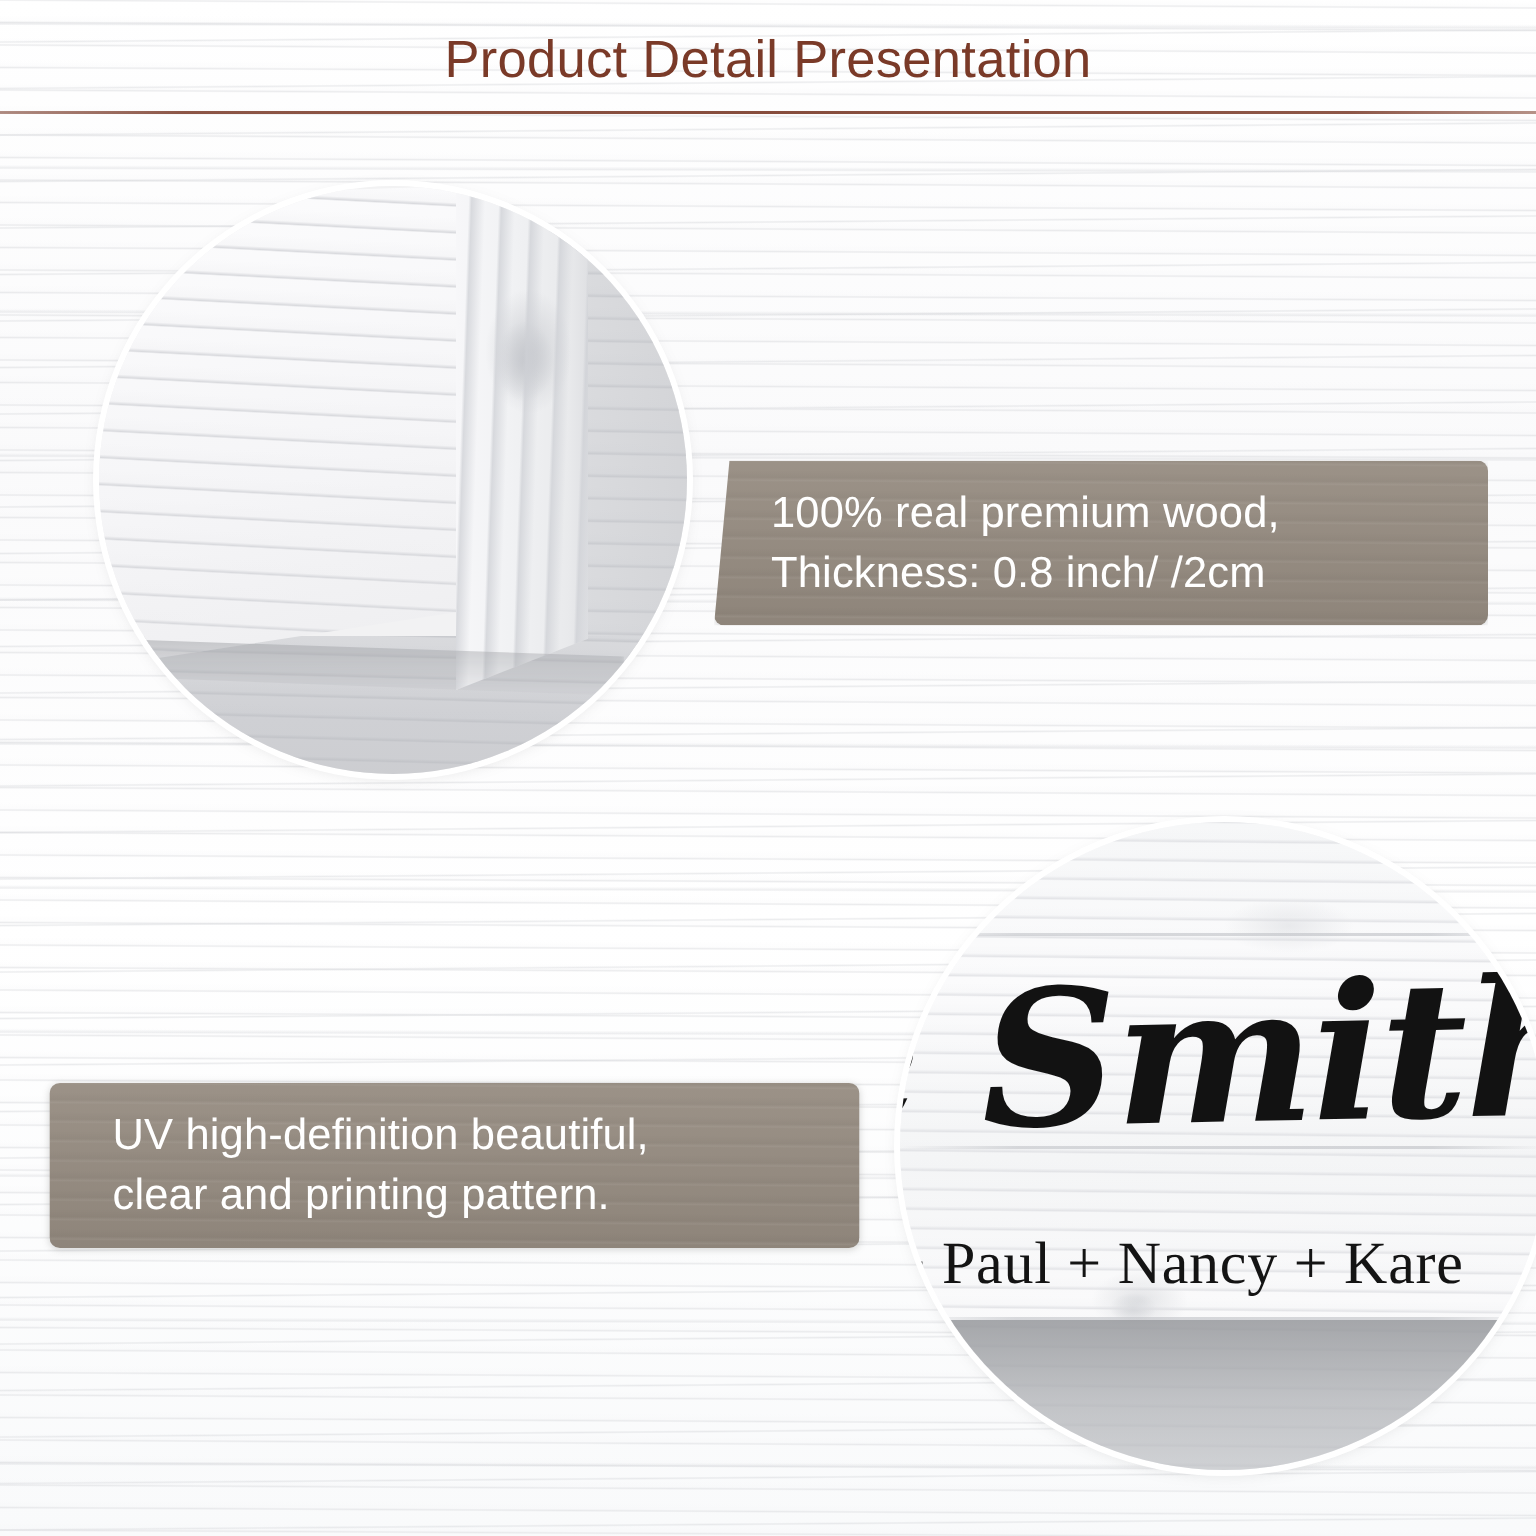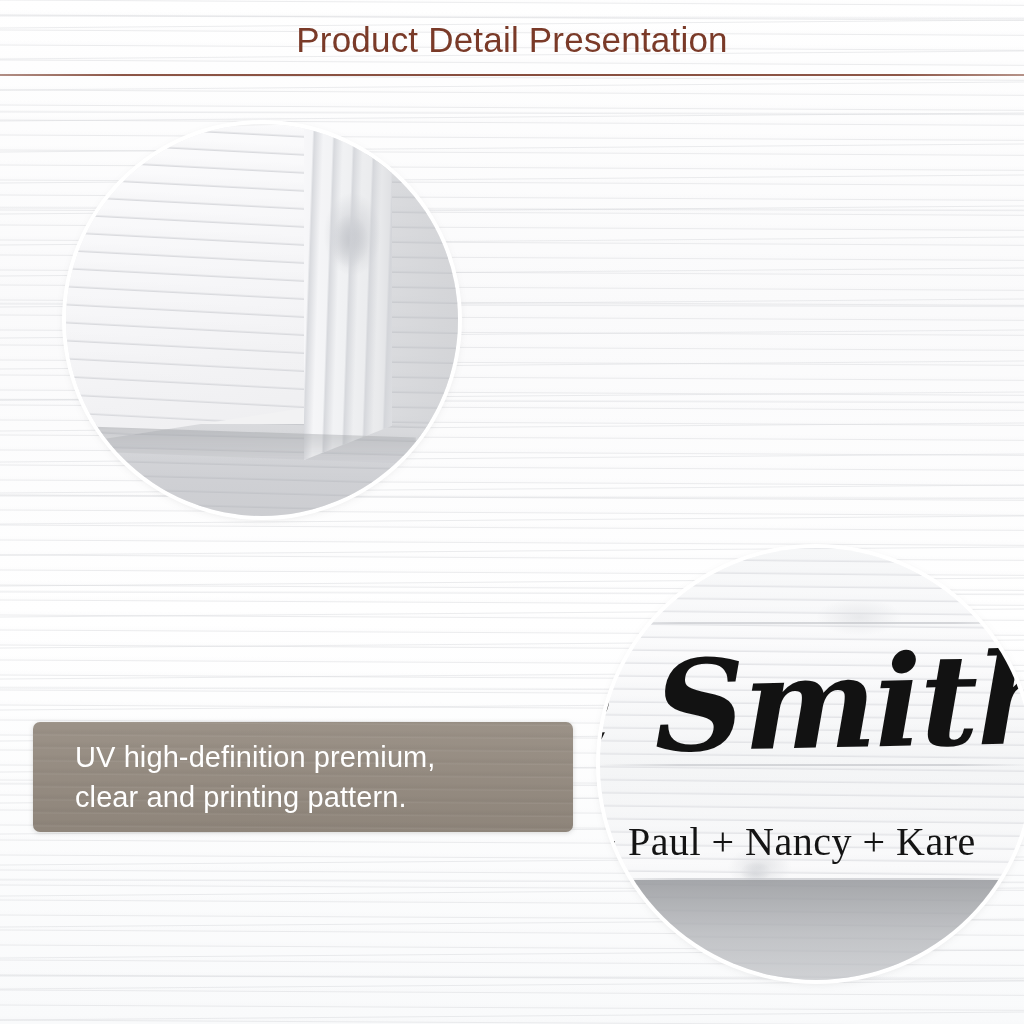--- a/index.html
+++ b/index.html
@@ -334,23 +334,27 @@
   </div>
 
   <div class="photo-circle" id="circle-edge">
     <div class="wall-upper-right"></div>
     <div class="wall-lower"></div>
     <div class="board-top"></div>
     <div class="board-side"></div>
     <div class="board-shadow"></div>
   </div>
 
+  <div class="banner" id="banner-wood">
+    <div class="banner-line">100% real premium wood,</div>
+    <div class="banner-line">Thickness: 0.8 inch/ /2cm</div>
+  </div>
 
   <div class="banner" id="banner-print">
-    <div class="banner-line">UV high-definition premium,</div>
+    <div class="banner-line">UV high-definition beautiful,</div>
     <div class="banner-line">clear and printing pattern.</div>
   </div>
 
   <div class="photo-circle" id="circle-sign">
     <div class="sign-board"></div>
     <div class="plank-line l1"></div>
     <div class="plank-line l2"></div>
     <div class="plank-line l3"></div>
     <div class="bottom-shade"></div>
     <div class="sign-script">e Smith F</div>

